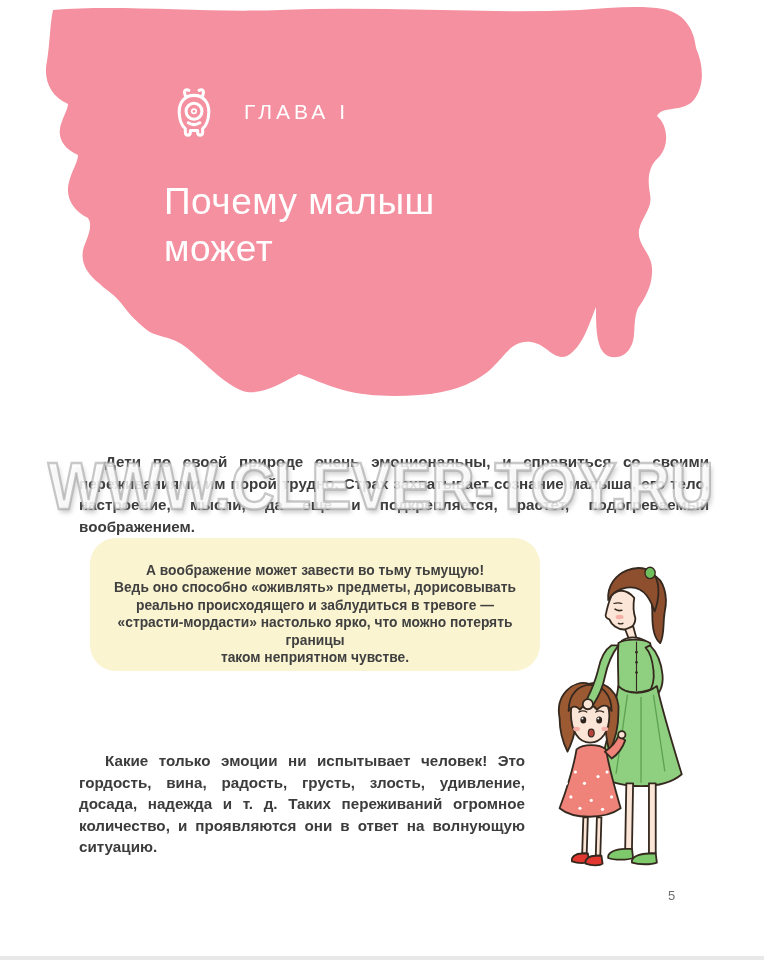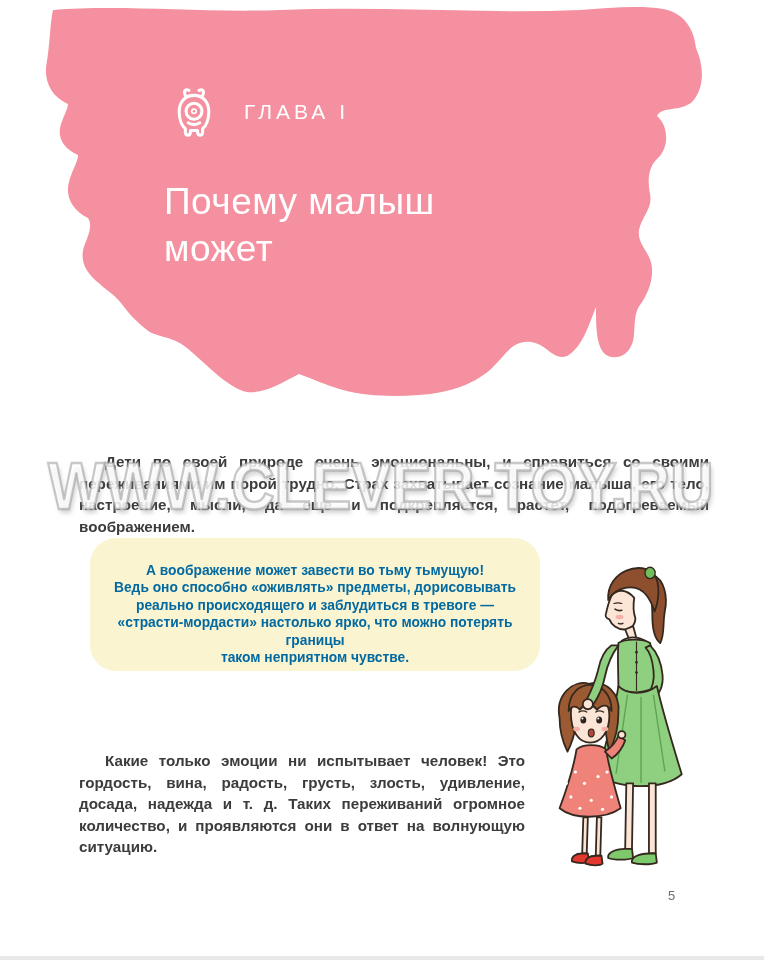--- a/index.html
+++ b/index.html
@@ -40,21 +40,21 @@
     color:rgba(255,255,255,.82);
     -webkit-text-stroke:2.2px rgba(155,155,155,.55);
     text-shadow:2px 4px 4px rgba(125,125,125,.35);
     pointer-events:none;user-select:none;
   }
   
   .callout{
     position:absolute;left:90px;top:538px;width:450px;height:133px;z-index:2;
     box-sizing:border-box;border-radius:26px;background:#faf4d1;
     padding:24px 12px 0 12px;text-align:center;
-    font-size:13.8px;line-height:17.4px;font-weight:bold;color:#0369a1;
+    font-size:13.8px;line-height:17.4px;font-weight:bold;color:#404040;
   }
   
   .illo{position:absolute;left:546px;top:550px;width:181px;height:340px;z-index:1;}
   
   .page-num{
     position:absolute;left:668px;top:888px;z-index:1;
     font-size:13px;color:#6e6e6e;
   }
 </style>
 </head>

